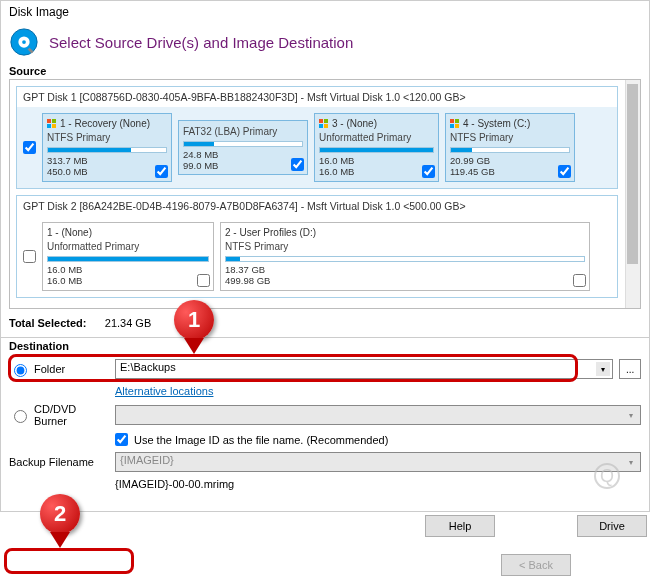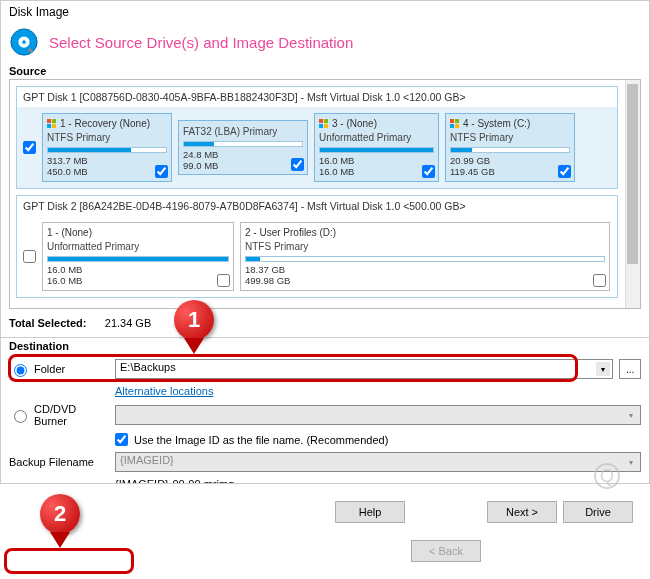--- a/index.html
+++ b/index.html
@@ -10,21 +10,21 @@
     background: #fff;
     color: #000;
     width: 650px;
     height: 579px;
     overflow: hidden;
     border: 1px solid #ccc;
   }
   .window-title { padding: 4px 8px; font-size: 12px; }
   .header-row { display: flex; align-items: center; padding: 4px 8px 8px 8px; gap: 10px; }
   .drive-icon-big { width: 30px; height: 30px; }
-  .header-text { color: #ec4899; font-size: 15px; }
+  .header-text { color: #701a75; font-size: 15px; }
   .section-label { padding: 0 8px; font-weight: bold; font-size: 11px; }
   .source-panel {
     margin: 2px 8px;
     border: 1px solid #bcbcbc;
     height: 230px;
     position: relative;
     background: #fff;
   }
   .scrollbar {
     position: absolute;
@@ -78,21 +78,21 @@
   .hr { border-top: 1px solid #ccc; margin: 2px 0; }
   .dest-row { display:flex; align-items:center; padding: 3px 8px; gap: 6px; }
   .dest-label { width: 100px; font-size: 11px; display:flex; align-items:center; gap:4px; }
   .combo { flex:1; height:20px; border:1px solid #888; font-size:11px; padding:1px 18px 1px 4px; background:#fff; position:relative; }
   .combo-arrow { position:absolute; right:2px; top:2px; bottom:2px; width:14px; background:#e8e8e8; display:flex; align-items:center; justify-content:center; font-size:8px; }
   .combo.disabled { background:#e8e8e8; color:#888; }
   .browse-btn { width:22px; height:20px; border:1px solid #888; background:#fff; font-size:10px; cursor:pointer; }
   .link { color:#0067b8; text-decoration:underline; font-size:11px; cursor:pointer; }
   .button-bar {
     display:flex; justify-content:flex-end; gap:6px;
-    padding: 17px; border-top: 1px solid #ccc;
+    padding: 3px; border-top: 1px solid #ccc;
     position:absolute; bottom:0; left:0; right:0;
     background:#fff;
   }
   .btn { min-width:70px; height:22px; border:1px solid #adadad; background:#e1e1e1; font-size:11px; cursor:pointer; }
   .btn.disabled { color:#a0a0a0;margin-top:39px; }
   .callout {
     position:absolute;
     border: 3px solid #cc0000;
     border-radius: 8px;
     pointer-events:none;
@@ -222,21 +222,21 @@
           </div>
         <input type="checkbox" checked="" class="part-check" style="">
       </div>
     </div>
   </div>
 
   <div class="disk-block">
     <div class="disk-header">GPT Disk 2 [86A242BE-0D4B-4196-8079-A7B0D8FA6374] - Msft    Virtual Disk    1.0  &lt;500.00 GB&gt;</div>
     <div class="disk-content unsel">
       <input type="checkbox" style="">
-      <div class="part-box white" style="width:192px">
+      <div class="part-box white" style="width:172px">
         <div class="part-title">
             <span>1 -  (None)</span>
           </div>
         <div class="part-sub">Unformatted Primary</div>
         <div class="usage-bar">
             <div class="usage-fill" style="width:100%"></div>
           </div>
         <div class="part-stats">
             <div class="stats-text"><span>16.0 MB</span><br><span>16.0 MB</span></div>
           </div>
@@ -319,21 +319,20 @@
   </svg>
   <a class="link">Advanced Options</a>
   <svg class="cursor-icon" viewBox="0 0 20 20" style="margin-left:-6px; margin-top:4px">
     <path d="M6 2 L6 16 L9 13 L11 18 L13 17 L11 12 L15 12 Z" fill="#fff" stroke="#000" stroke-width="0.8"></path>
   </svg>
 </div>
 
 <div class="button-bar">
   <button class="btn">Help</button>
   <button class="btn disabled">&lt; Back</button>
-  <button class="btn">Next &gt;</button>
   <button class="btn">Drive</button>
 </div>
 
 <div class="watermark">
   <span class="q-circle">Q</span>
 </div>
 
 <div class="callout" style="left:8px; top:354px; width:570px; height:28px;"></div>
 <div class="pin" style="left:174px; top:300px;">
   <div class="pin-circle">1</div>

